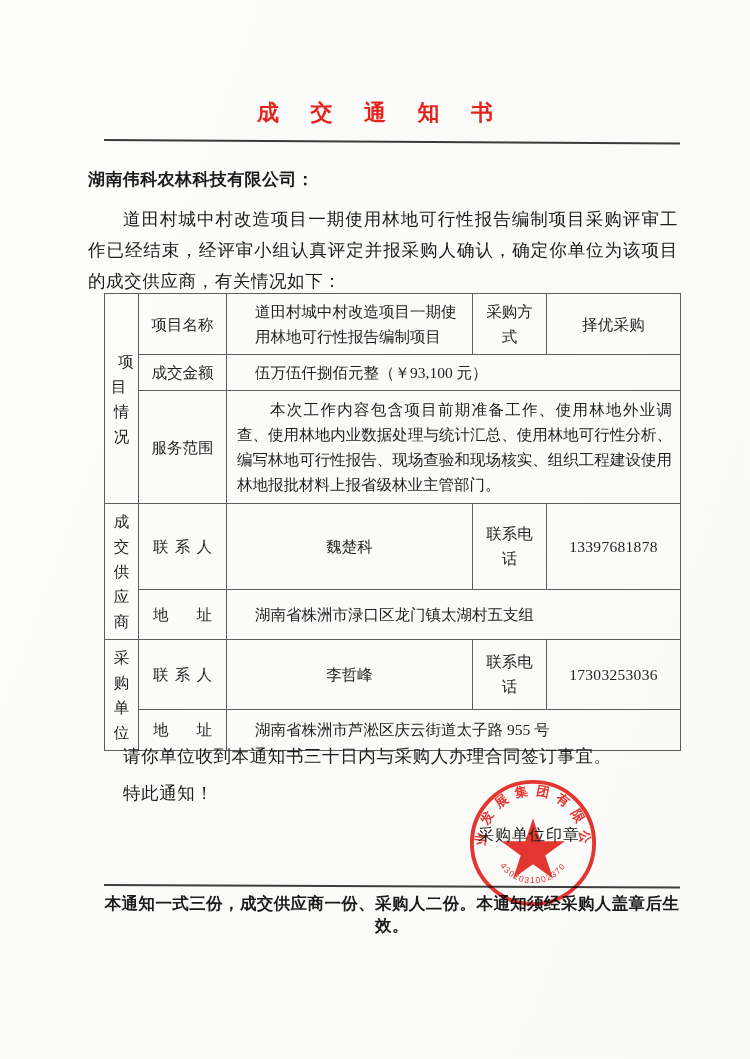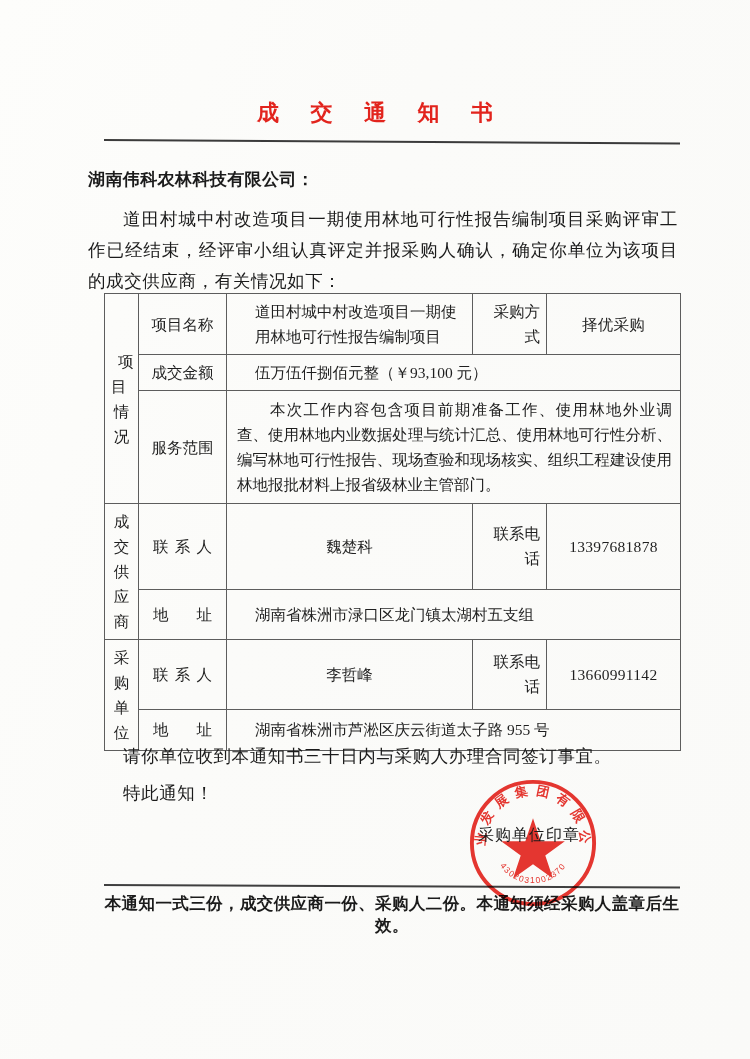--- a/index.html
+++ b/index.html
@@ -111,21 +111,21 @@
     padding-right: 14px;
   }
   .c-value { text-align: center; }
   .c-value.left { text-align: left; padding-left: 28px; }
   .c-value.just {
     text-align: justify;
     text-indent: 33px;
     line-height: 25px;
     padding: 6px 8px 6px 10px;
   }
-  .c-small { width: 74px; text-align: right; }
+  .c-small { width: 74px; text-align: center; }
   .c-phone { width: 134px; text-align: center; letter-spacing: 0.3px; }
 
   .vlabel {
     display: block;
     text-align: center;
     letter-spacing: 0;
   }
   .vlabel .ln { display: block; }
   .ln.wide { letter-spacing: 7px; text-indent: 7px; }
 
@@ -263,21 +263,21 @@
         <tr>
           <td class="c-rowlabel" rowspan="2">
             <span class="vlabel">
               <span class="ln">采 购</span>
               <span class="ln">单 位</span>
             </span>
           </td>
           <td class="c-field spread">联系人</td>
           <td class="c-value">李哲峰</td>
           <td class="c-small">联系电话</td>
-          <td class="c-phone">13660991142</td>
+          <td class="c-phone">17303253036</td>
         </tr>
         <tr>
           <td class="c-field spread">地址</td>
           <td class="c-value left" colspan="3">湖南省株洲市芦淞区庆云街道太子路 955 号</td>
         </tr>
       </tbody>
     </table>
 
     <div class="closing1">请你单位收到本通知书三十日内与采购人办理合同签订事宜。</div>
     <div class="closing2">特此通知！</div>

